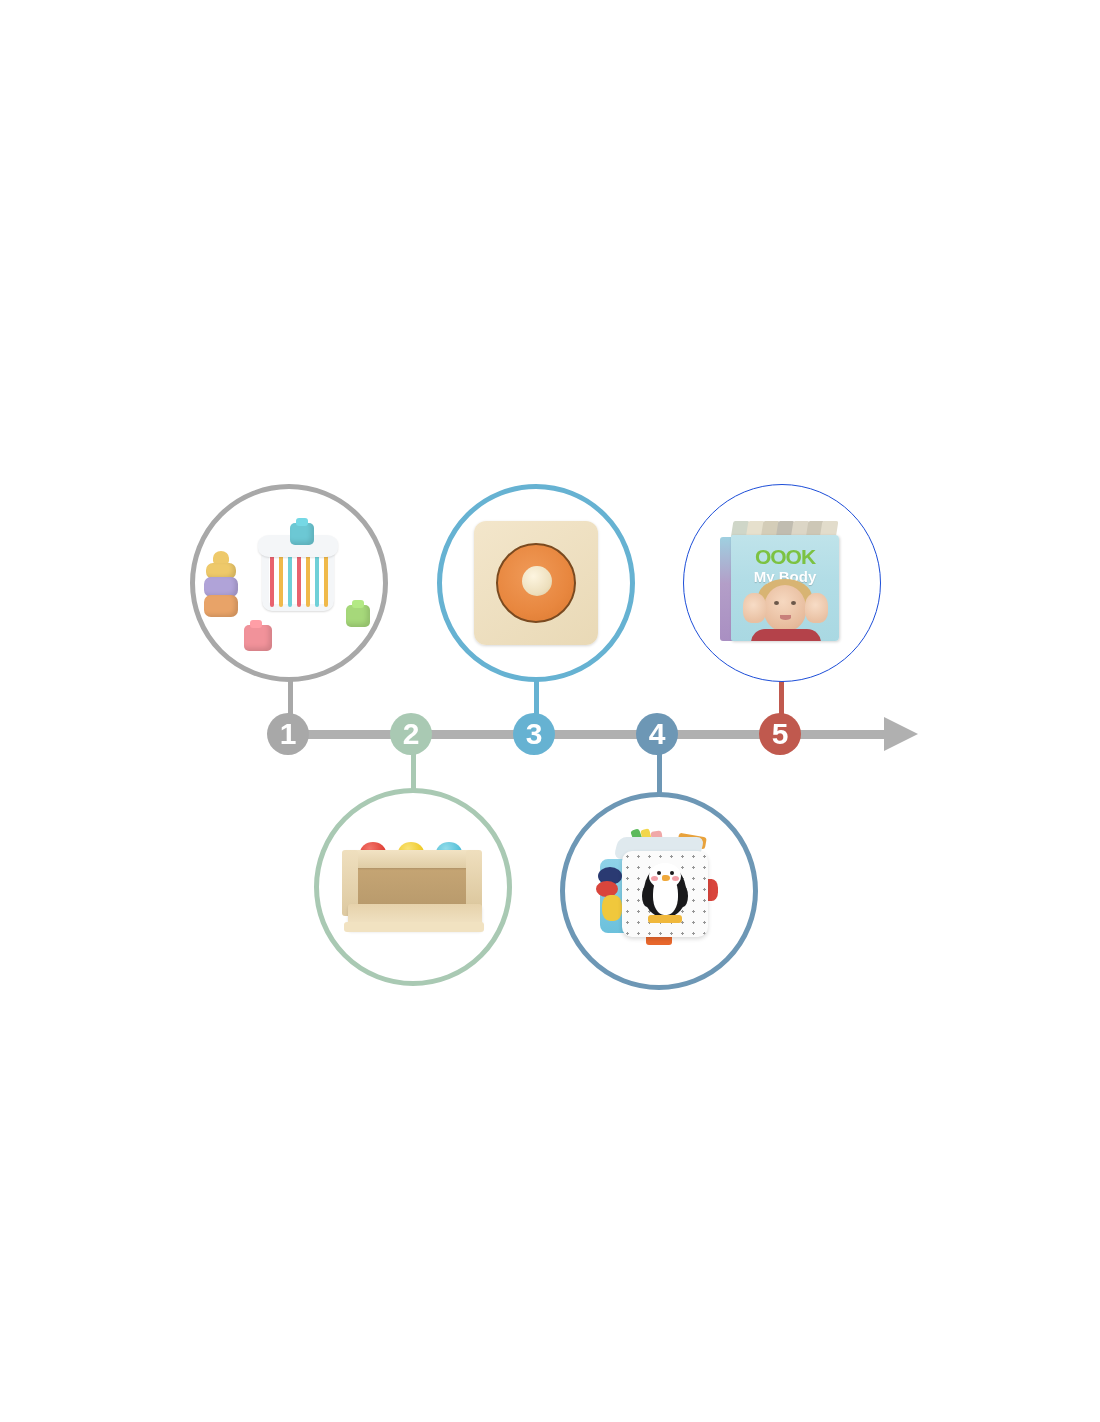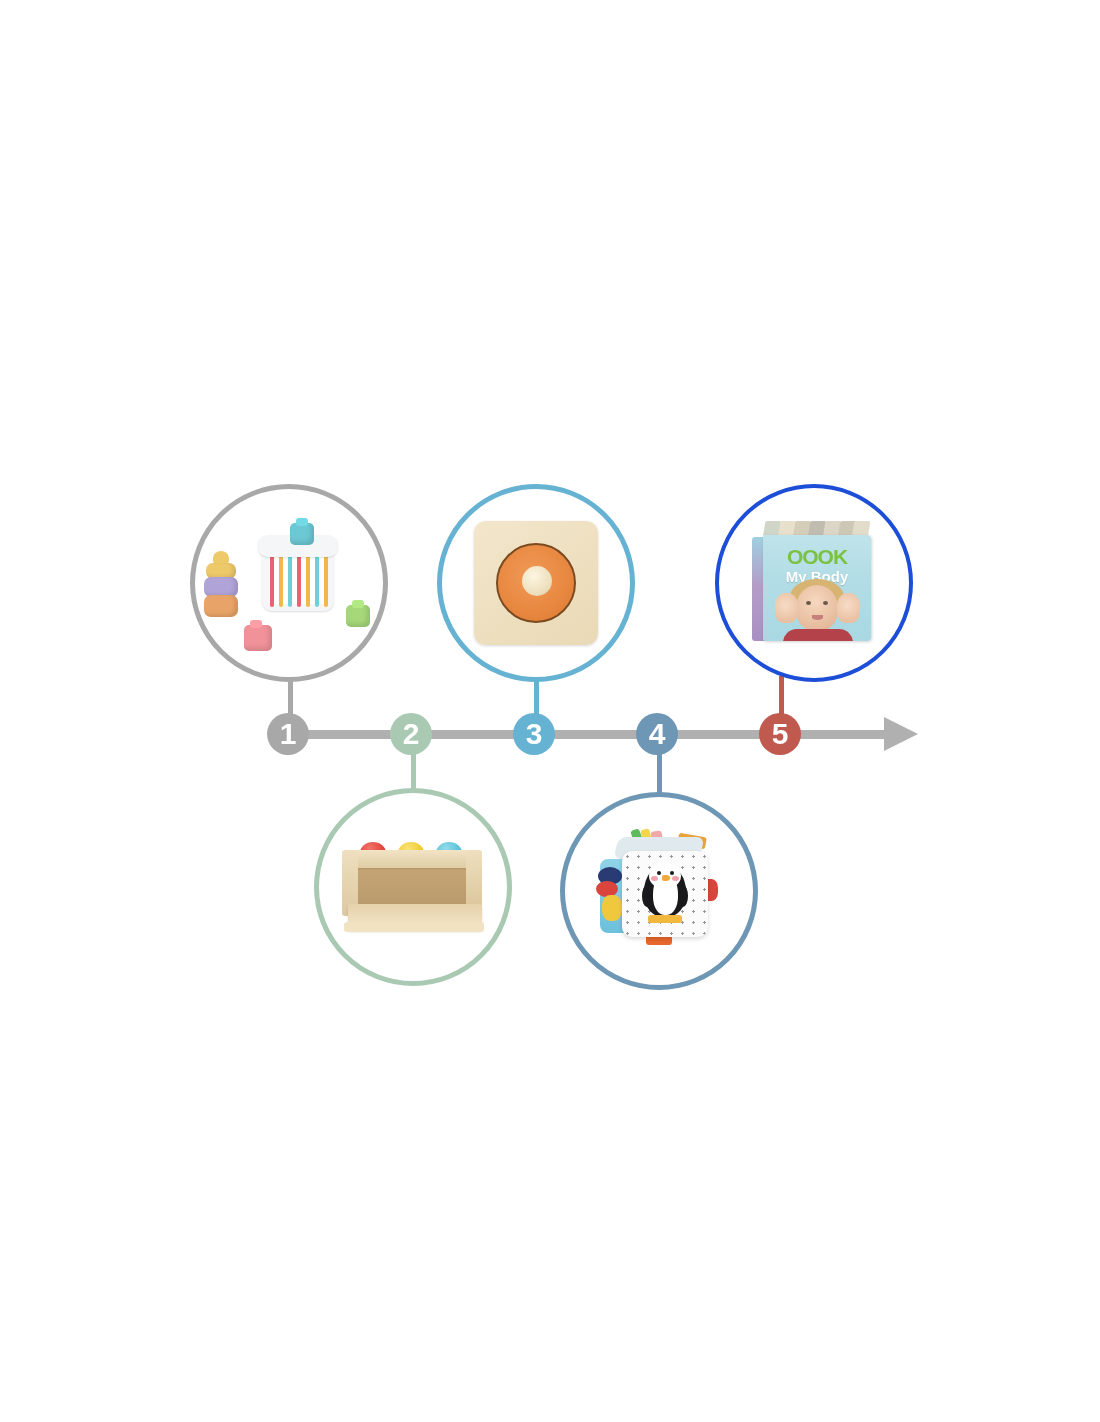--- a/index.html
+++ b/index.html
@@ -536,21 +536,21 @@
       </div>
     </div>
   </div>
 
   <div class="marker" style="left:636px; top:713px; background:#6d97b5;">
     <span>4</span>
   </div>
 
   <div class="stem" style="left:779px; top:676px; height:58px; background:#c0594e;"></div>
 
-  <div class="bubble" style="left:715px; top:484px; width:198px; height:198px; border:4px solid #1d4ed8;">
+  <div class="bubble" style="left:683px; top:484px; width:198px; height:198px; border:1px solid #1d4ed8;">
     <div class="bubble-inner">
       <div class="toy5-wrap">
         <div class="book-pages">
           <div class="page" style="background:#cfd6c8; left:0px;"></div>
           <div class="page" style="background:#e6e0cd; left:15px;"></div>
           <div class="page" style="background:#d4cdb8; left:30px;"></div>
           <div class="page" style="background:#c0bcb0; left:45px;"></div>
           <div class="page" style="background:#dcd6c6; left:60px;"></div>
           <div class="page" style="background:#cdc7b6; left:75px;"></div>
           <div class="page" style="background:#e2dccb; left:89px;"></div>

